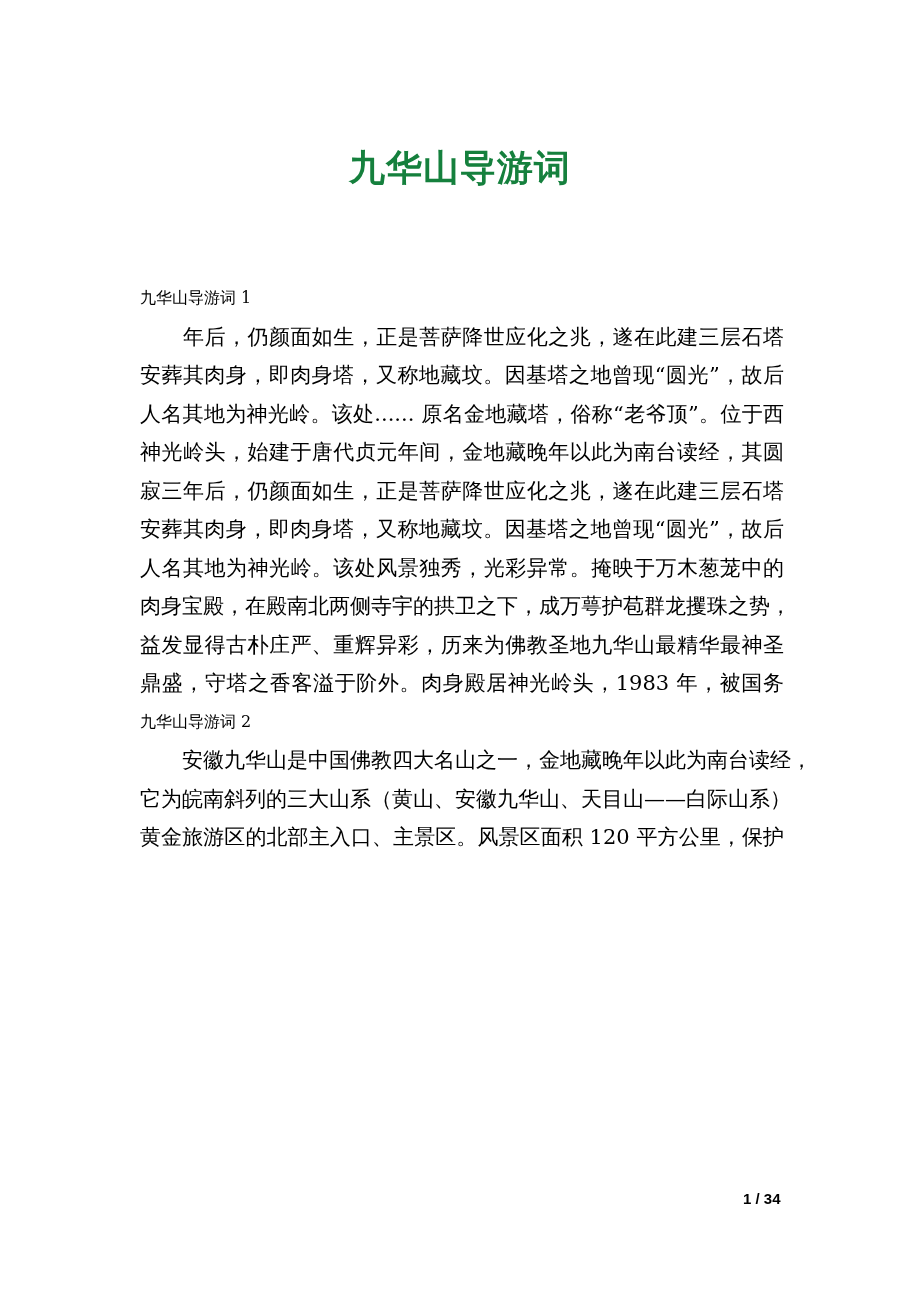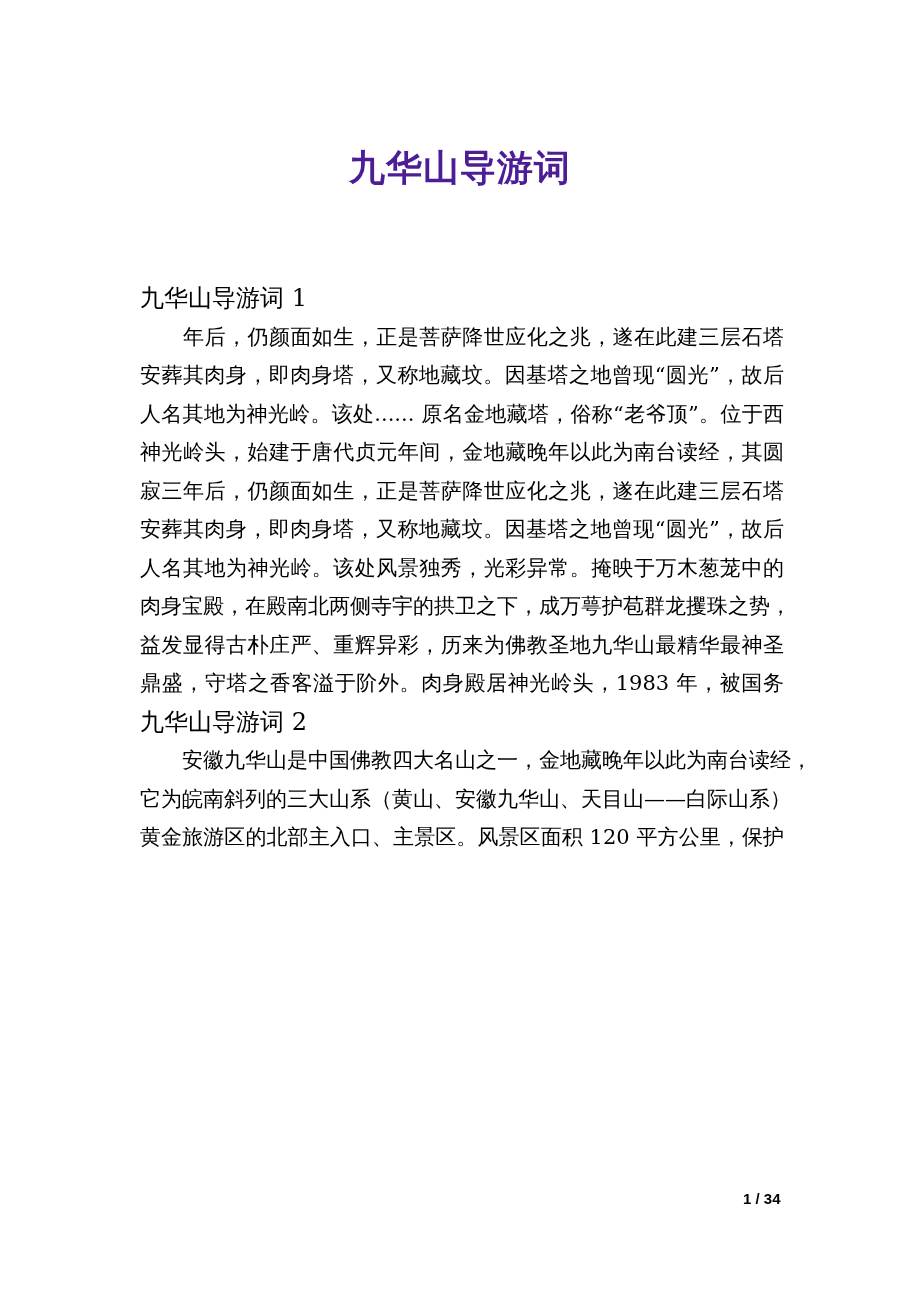--- a/index.html
+++ b/index.html
@@ -1,25 +1,25 @@
 <!DOCTYPE html>
 <html><head>
   <meta charset="utf-8">
   <style>
     html, body { margin: 0; padding: 0; background: #ffffff; }
     body { width: 920px; height: 1302px; position: relative; overflow: hidden;
            font-family: "DejaVu Serif", "Liberation Serif", serif; color: #000; }
     .page { position: absolute; left: 0; top: 0; width: 920px; height: 1302px; background: #fff; }
     .title { position: absolute; left: 0; width: 920px; top: 142px; text-align: center;
-             color: #4c1d95; font-size: 36px; font-weight: bold; letter-spacing: 1px; line-height: 50px; }
+             color: #15803d; font-size: 36px; font-weight: bold; letter-spacing: 1px; line-height: 50px; }
     .content { position: absolute; left: 140px; top: 279px; width: 644px; font-size: 21px; }
     .line { height: 38.5px; line-height: 38.5px; white-space: nowrap; overflow: visible;
             text-align: justify; text-align-last: justify; }
     .line.last, .line.heading { text-align-last: left; }
-    .heading { font-size: 24px; }
+    .heading { font-size: 16px; }
     .footer { position: absolute; left: 743px; top: 1190px; font-family: "Liberation Sans", sans-serif;
               font-size: 15px; font-weight: bold; }
   </style>
 </head>
 <body>
 
 <div class="page">
   <div class="title">九华山导游词</div>
 
   <div class="content">

